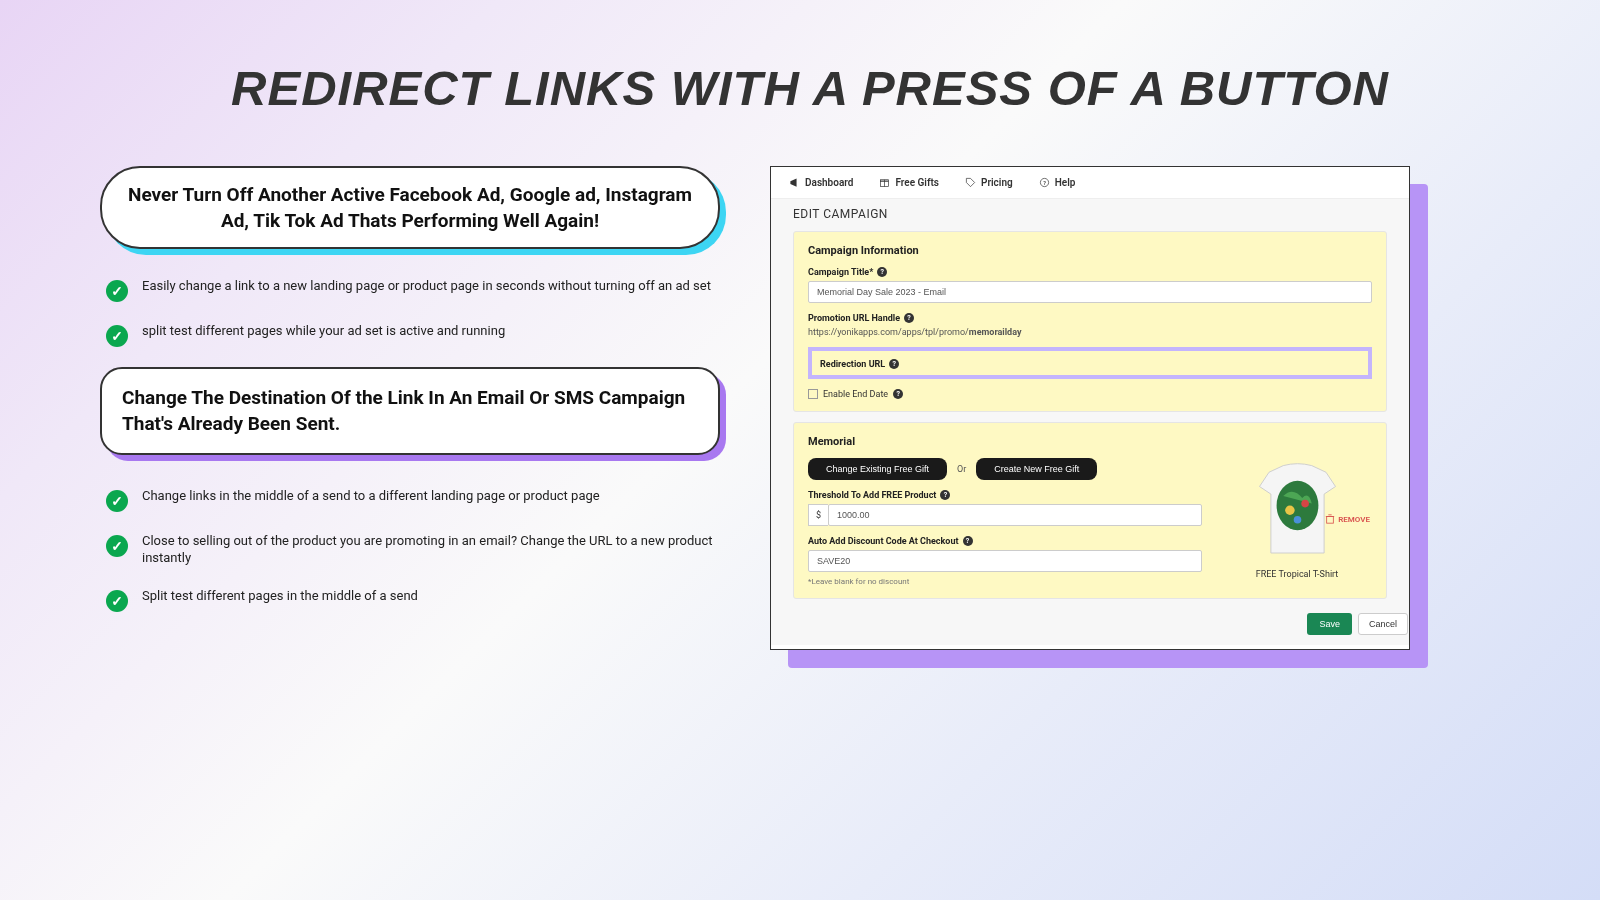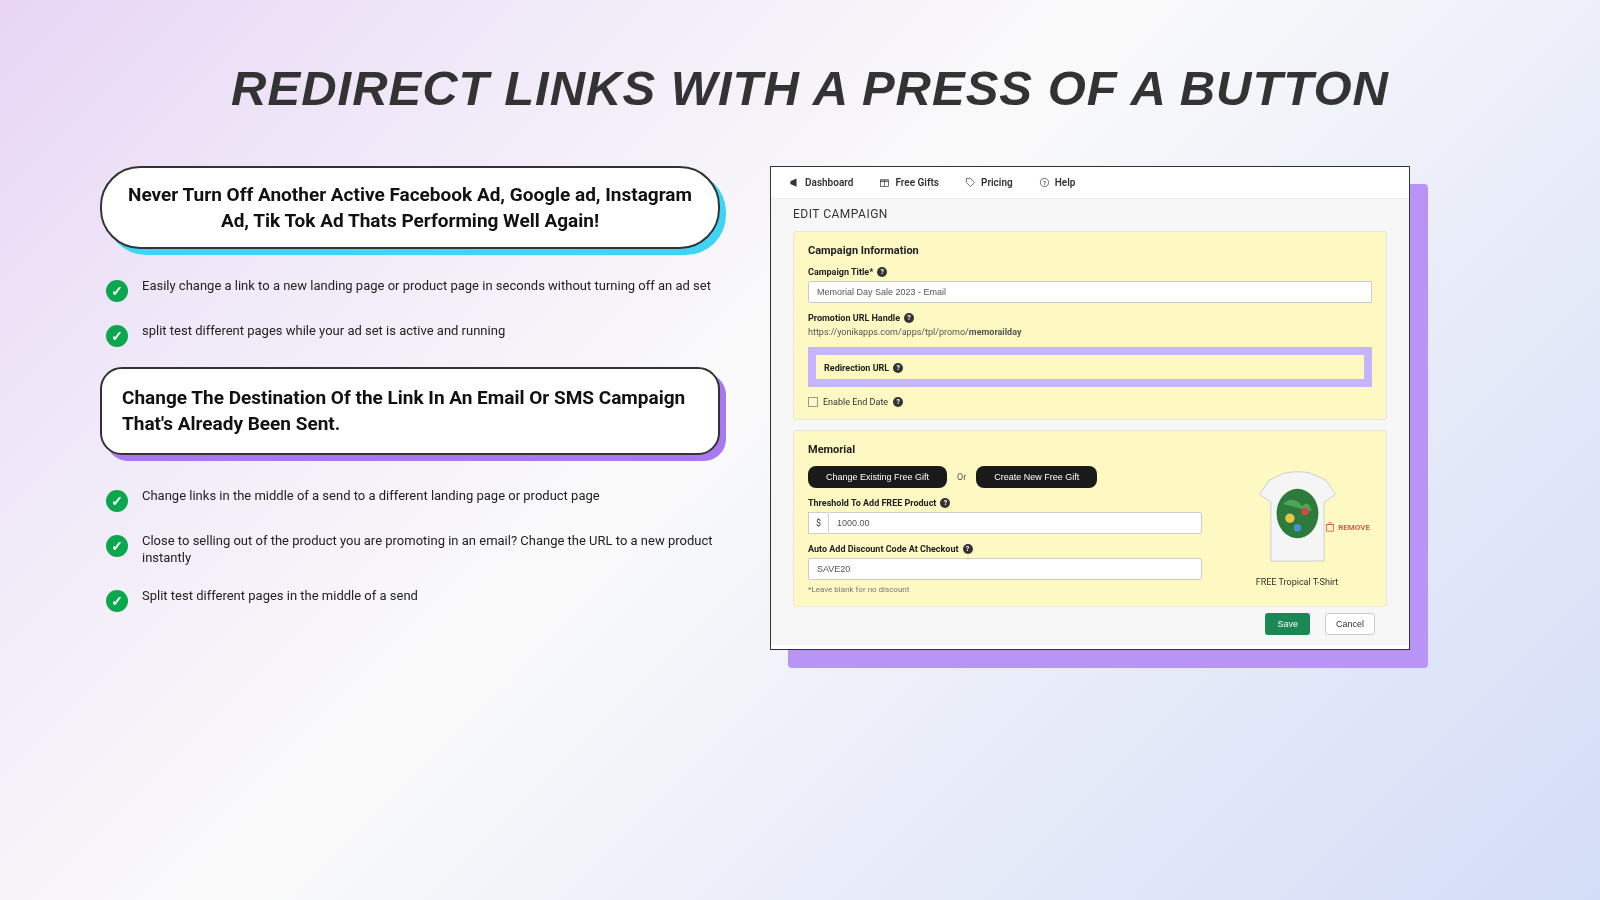--- a/index.html
+++ b/index.html
@@ -25,38 +25,38 @@
 .nav-item{display:flex;align-items:center;gap:5px;font-size:10px;font-weight:600;color:#333}
 .nav-ico{width:11px;height:11px;display:inline-block}
 .app-body{padding:8px 22px 12px 22px;background:#f7f7f7;height:calc(100% - 36px);overflow:hidden;position:relative}
 .edit-title{font-size:12px;font-weight:400;color:#333;margin-bottom:10px;letter-spacing:0.5px}
 .card{background:#fef9c3;border:1px solid #e5e5e5;border-radius:3px;padding:12px 14px;margin-bottom:10px}
 .sechead{font-weight:700;font-size:11px;margin-bottom:10px;color:#222}
 .flabel{font-size:9px;font-weight:700;color:#222;margin-bottom:4px;display:flex;align-items:center;gap:4px}
 .qm{width:10px;height:10px;background:#333;border-radius:50%;color:#fff;font-size:7px;display:inline-flex;align-items:center;justify-content:center;font-weight:700}
 .finput{width:100%;border:1px solid #ccc;padding:5px 8px;font-size:9px;border-radius:2px;margin-bottom:10px;color:#555}
 .urltext{font-size:9px;color:#555;margin-bottom:10px}
-.redbox{border:8px solid #c4b5fd;padding:8px 8px 2px 8px;margin-bottom:10px}
+.redbox{border:4px solid #c4b5fd;padding:8px 8px 2px 8px;margin-bottom:10px}
 .chk-row{display:flex;align-items:center;gap:5px;font-size:9px;color:#333;margin-top:6px}
 .chk{width:10px;height:10px;border:1px solid #999}
 .cond-row{display:flex;gap:10px;align-items:center;margin-bottom:10px}
 .btn-dark{background:#1a1a1a;color:#fff;font-size:9px;padding:6px 18px;border:none;border-radius:8px;cursor:pointer}
 .ortext{font-size:9px;color:#555}
 .cond-cols{display:flex;gap:20px}
 .cond-left{flex:1}
 .dollar-input{display:flex}
 .dollar{border:1px solid #ccc;border-right:none;padding:5px 7px;font-size:9px;background:#fff}
 .dollar-input .finput{margin-bottom:0}
 .hint{font-size:8px;color:#777;margin-top:3px}
 .product{width:150px;text-align:center}
 .tshirt{width:95px;height:105px;margin:0 auto 6px auto;position:relative}
 .prodlabel{font-size:9px;color:#333}
 .remove{position:absolute;right:16px;top:52%;font-size:8px;color:#d9534f;font-weight:600;display:flex;align-items:center;gap:3px}
 .remove-ico{width:10px;height:10px}
-.footer{position:absolute;right:34px;bottom:10px;display:flex;gap:15px}
+.footer{position:absolute;right:1px;bottom:10px;display:flex;gap:6px}
 .btn-save{background:#1a8754;color:#fff;border:none;padding:5px 12px;font-size:9px;border-radius:3px}
 .btn-cancel{background:#fff;border:1px solid #ccc;padding:5px 10px;font-size:9px;border-radius:3px;color:#333}
 </style>
 </head>
 <body>
 
 <div class="page">
   <h1 class="title">REDIRECT LINKS WITH A PRESS OF A BUTTON</h1>
   <div class="cols">
     <div class="left">

